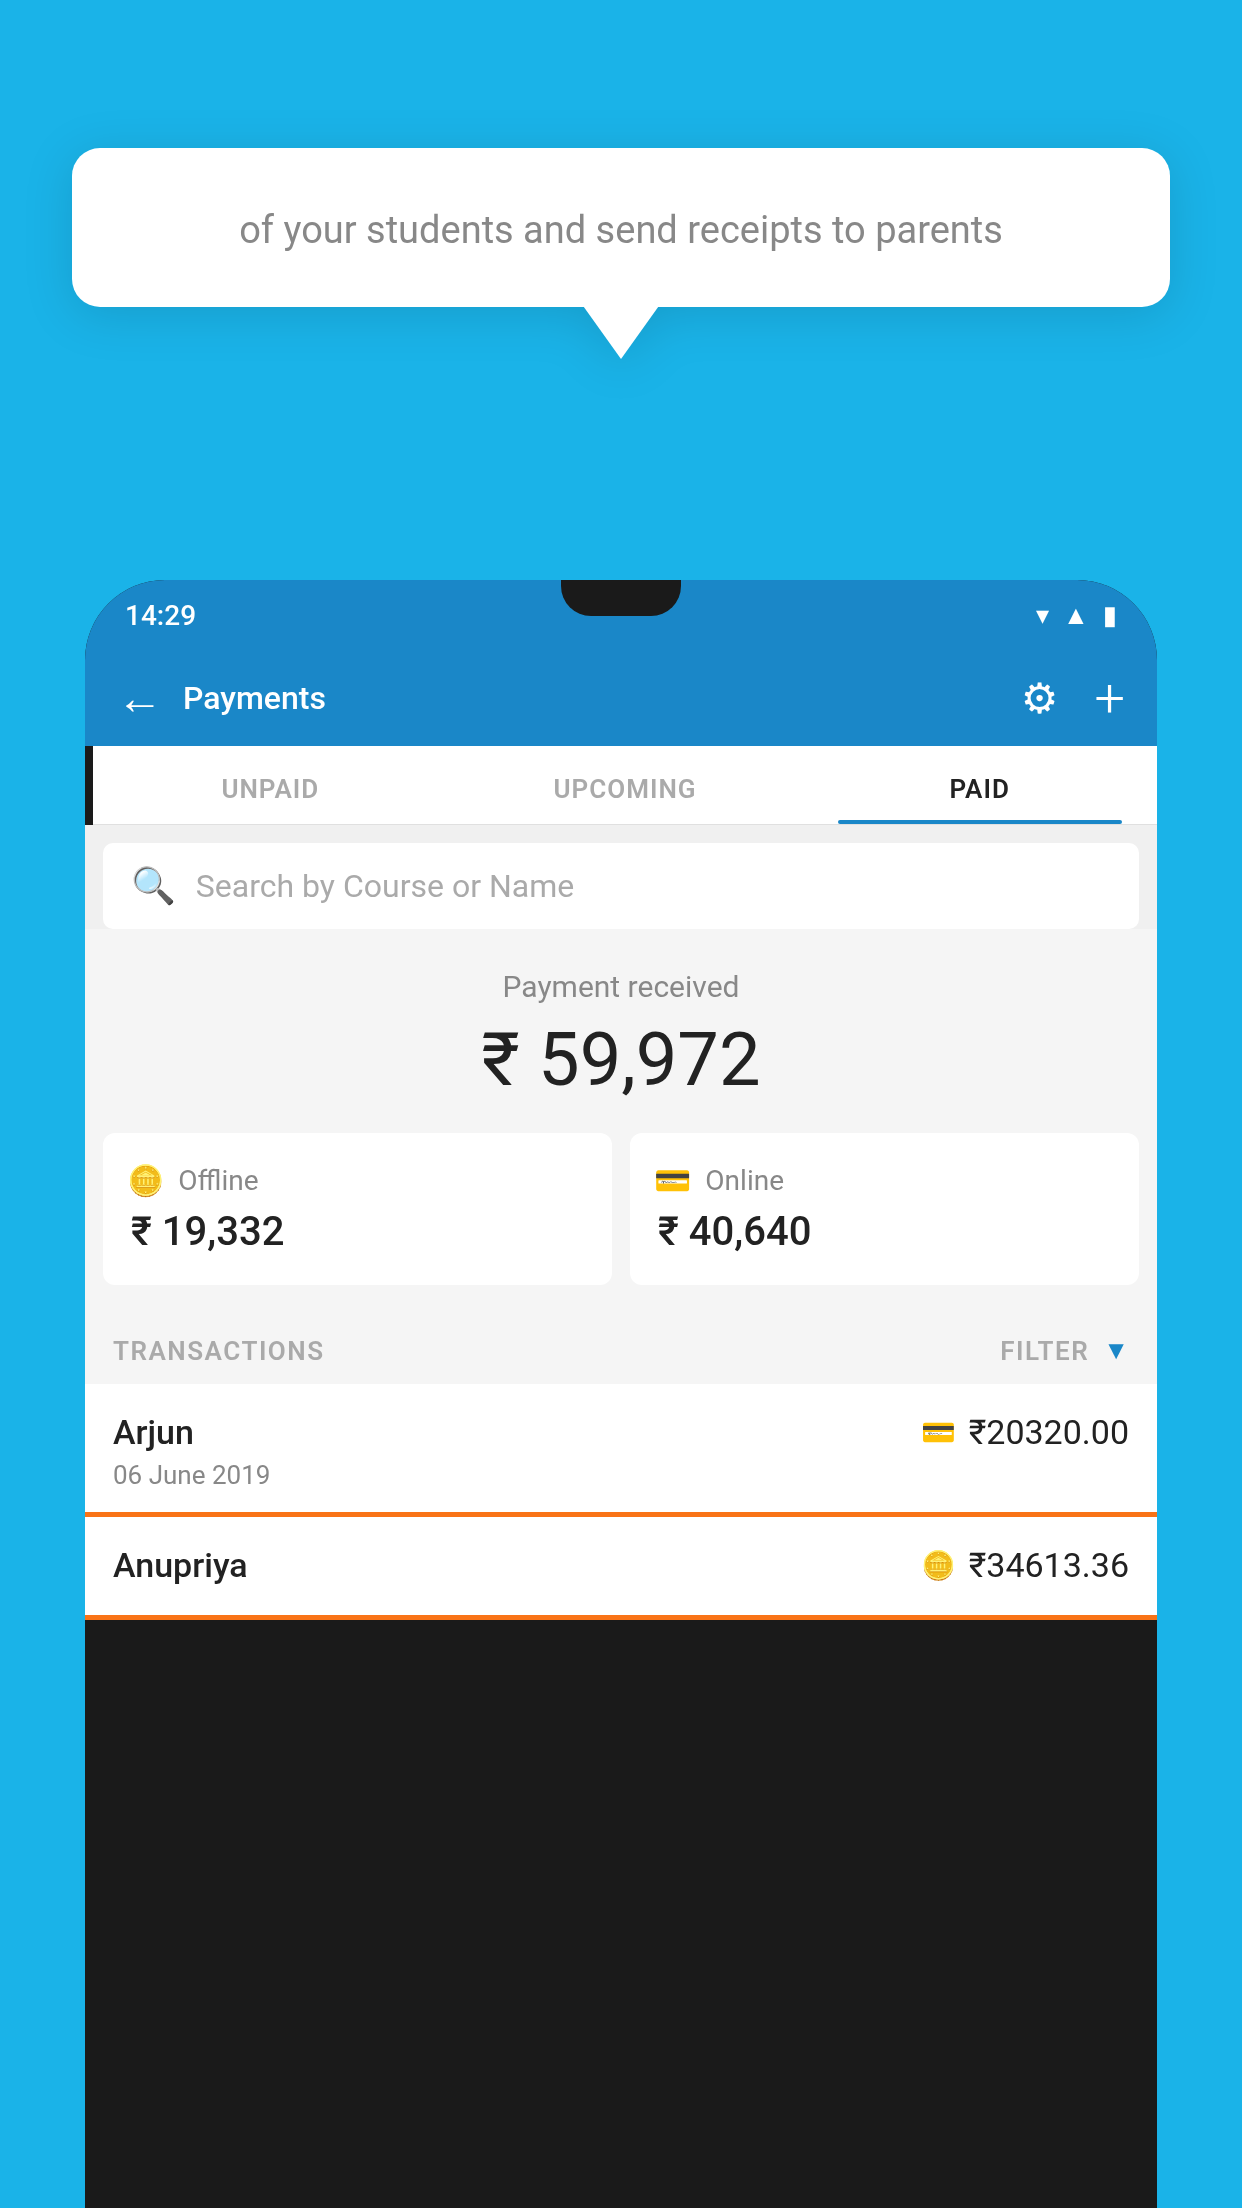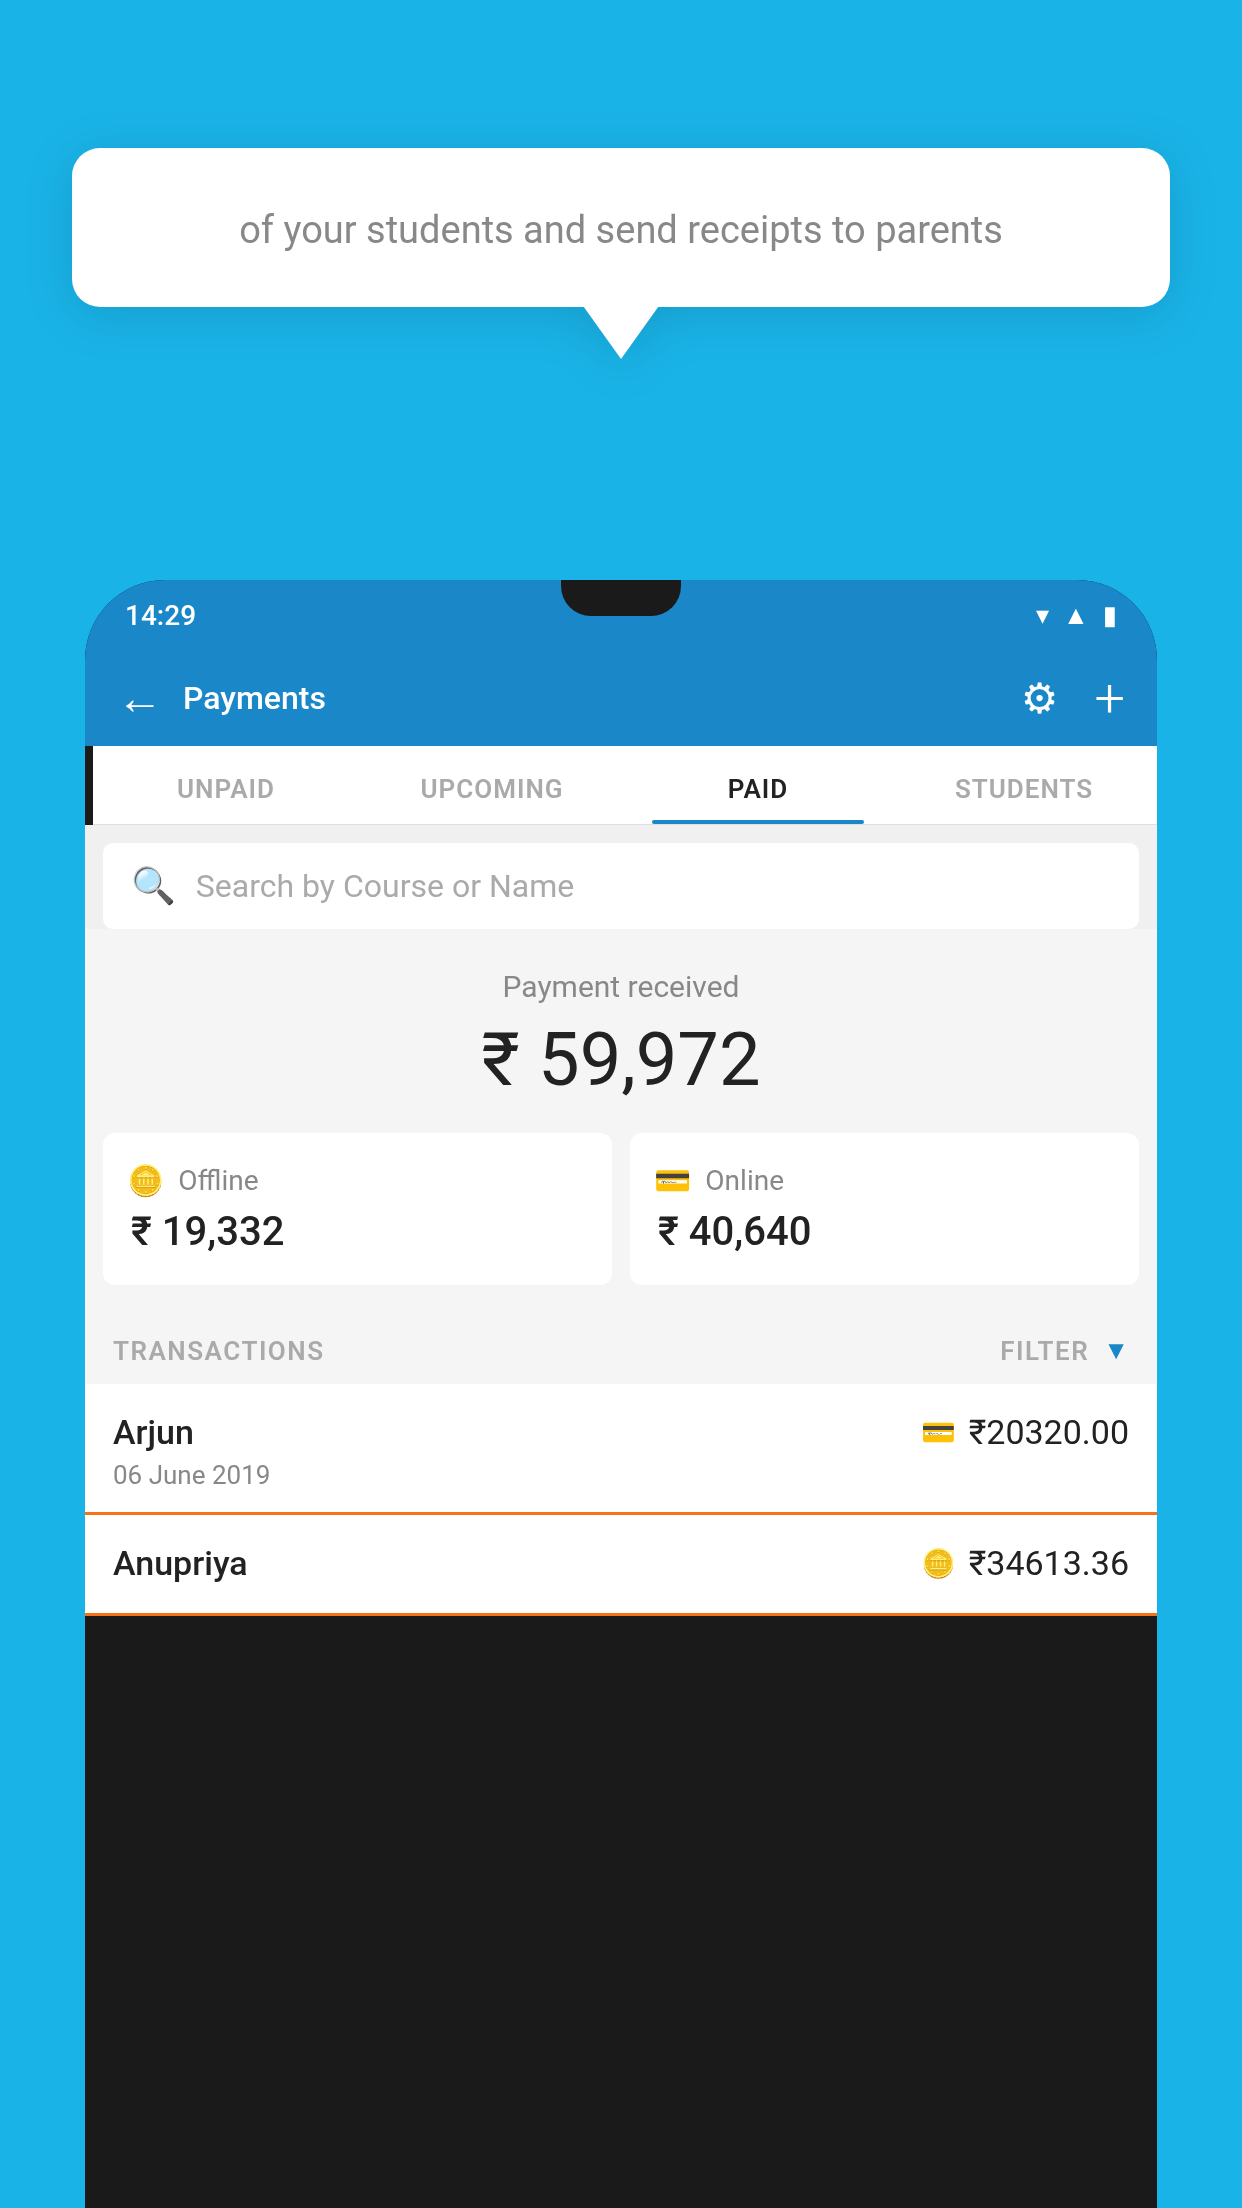--- a/index.html
+++ b/index.html
@@ -297,21 +297,21 @@
       font-size: 26px;
     }
 
     
     .transaction-list {
       background: white;
     }
 
     .transaction-item {
       padding: 28px 28px 22px;
-      border-bottom: 3px solid #f97316;
+      border-bottom: 5px solid #f97316;
     }
 
     .transaction-row-top {
       display: flex;
       align-items: center;
       justify-content: space-between;
       margin-bottom: 8px;
     }
 
     .transaction-name {
@@ -375,21 +375,20 @@
     <span class="back-arrow">←</span>
     <span class="header-title">Payments</span>
     <span class="header-gear">⚙</span>
     <span class="header-plus">+</span>
   </div>
 
   <div class="tabs-bar">
     <div class="tab">UNPAID</div>
     <div class="tab">UPCOMING</div>
     <div class="tab active">PAID</div>
-    <div class="tab">STUDENTS</div>
   </div>
 
   <div class="screen-content">
 
     <div class="search-bar">
       <span class="search-icon-wrap">🔍</span>
       <span class="search-placeholder">Search by Course or Name</span>
     </div>
 
     <div class="payment-summary">

